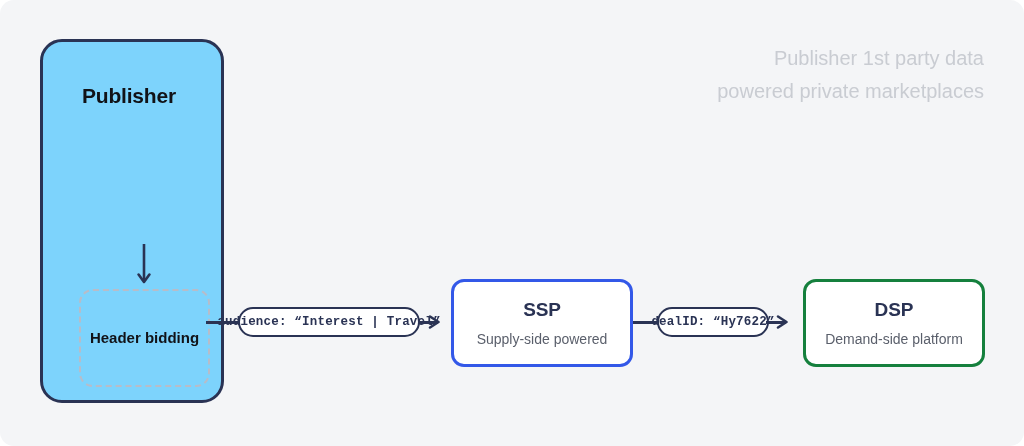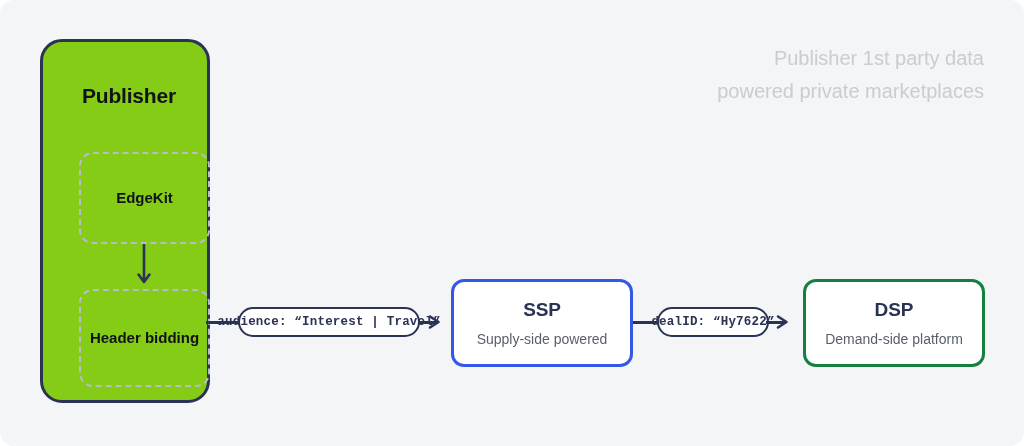--- a/index.html
+++ b/index.html
@@ -29,24 +29,24 @@
     line-height: 33px;
     font-family: Liberation Sans, sans-serif;
     white-space: nowrap;
   }
 
   
   .publisher-card {
     position: absolute;
     left: 40px;
     top: 39px;
-    width: 170px;
+    width: 184px;
     height: 364px;
     box-sizing: border-box;
-    background: #84cc16;
+    background: #7dd3fc;
     border: 3px solid #2a3354;
     border-radius: 22px;
   }
   .publisher-title {
     position: absolute;
     left: 39px;
     top: 42px;
     font-size: 21px;
     font-weight: bold;
     color: #111217;
@@ -171,23 +171,20 @@
 <div id="canvas">
 
   <div class="caption">
     <div>Publisher 1st party data</div>
     <div>powered private marketplaces</div>
   </div>
 
   <div class="publisher-card">
     <div class="publisher-title">Publisher</div>
 
-    <div class="dashed-box dashed-edgekit">
-      <span>EdgeKit</span>
-    </div>
 
     <div class="v-arrow">
       <svg width="14" height="45" viewBox="0 0 14 45">
         <line x1="7" y1="0" x2="7" y2="36" stroke="#2a3354" stroke-width="2.6"></line>
         <path d="M1.6 30.5 L7 38 L12.4 30.5" fill="none" stroke="#2a3354" stroke-width="2.6" stroke-linecap="round" stroke-linejoin="round"></path>
       </svg>
     </div>
 
     <div class="dashed-box dashed-header">
       <span>Header bidding</span>

